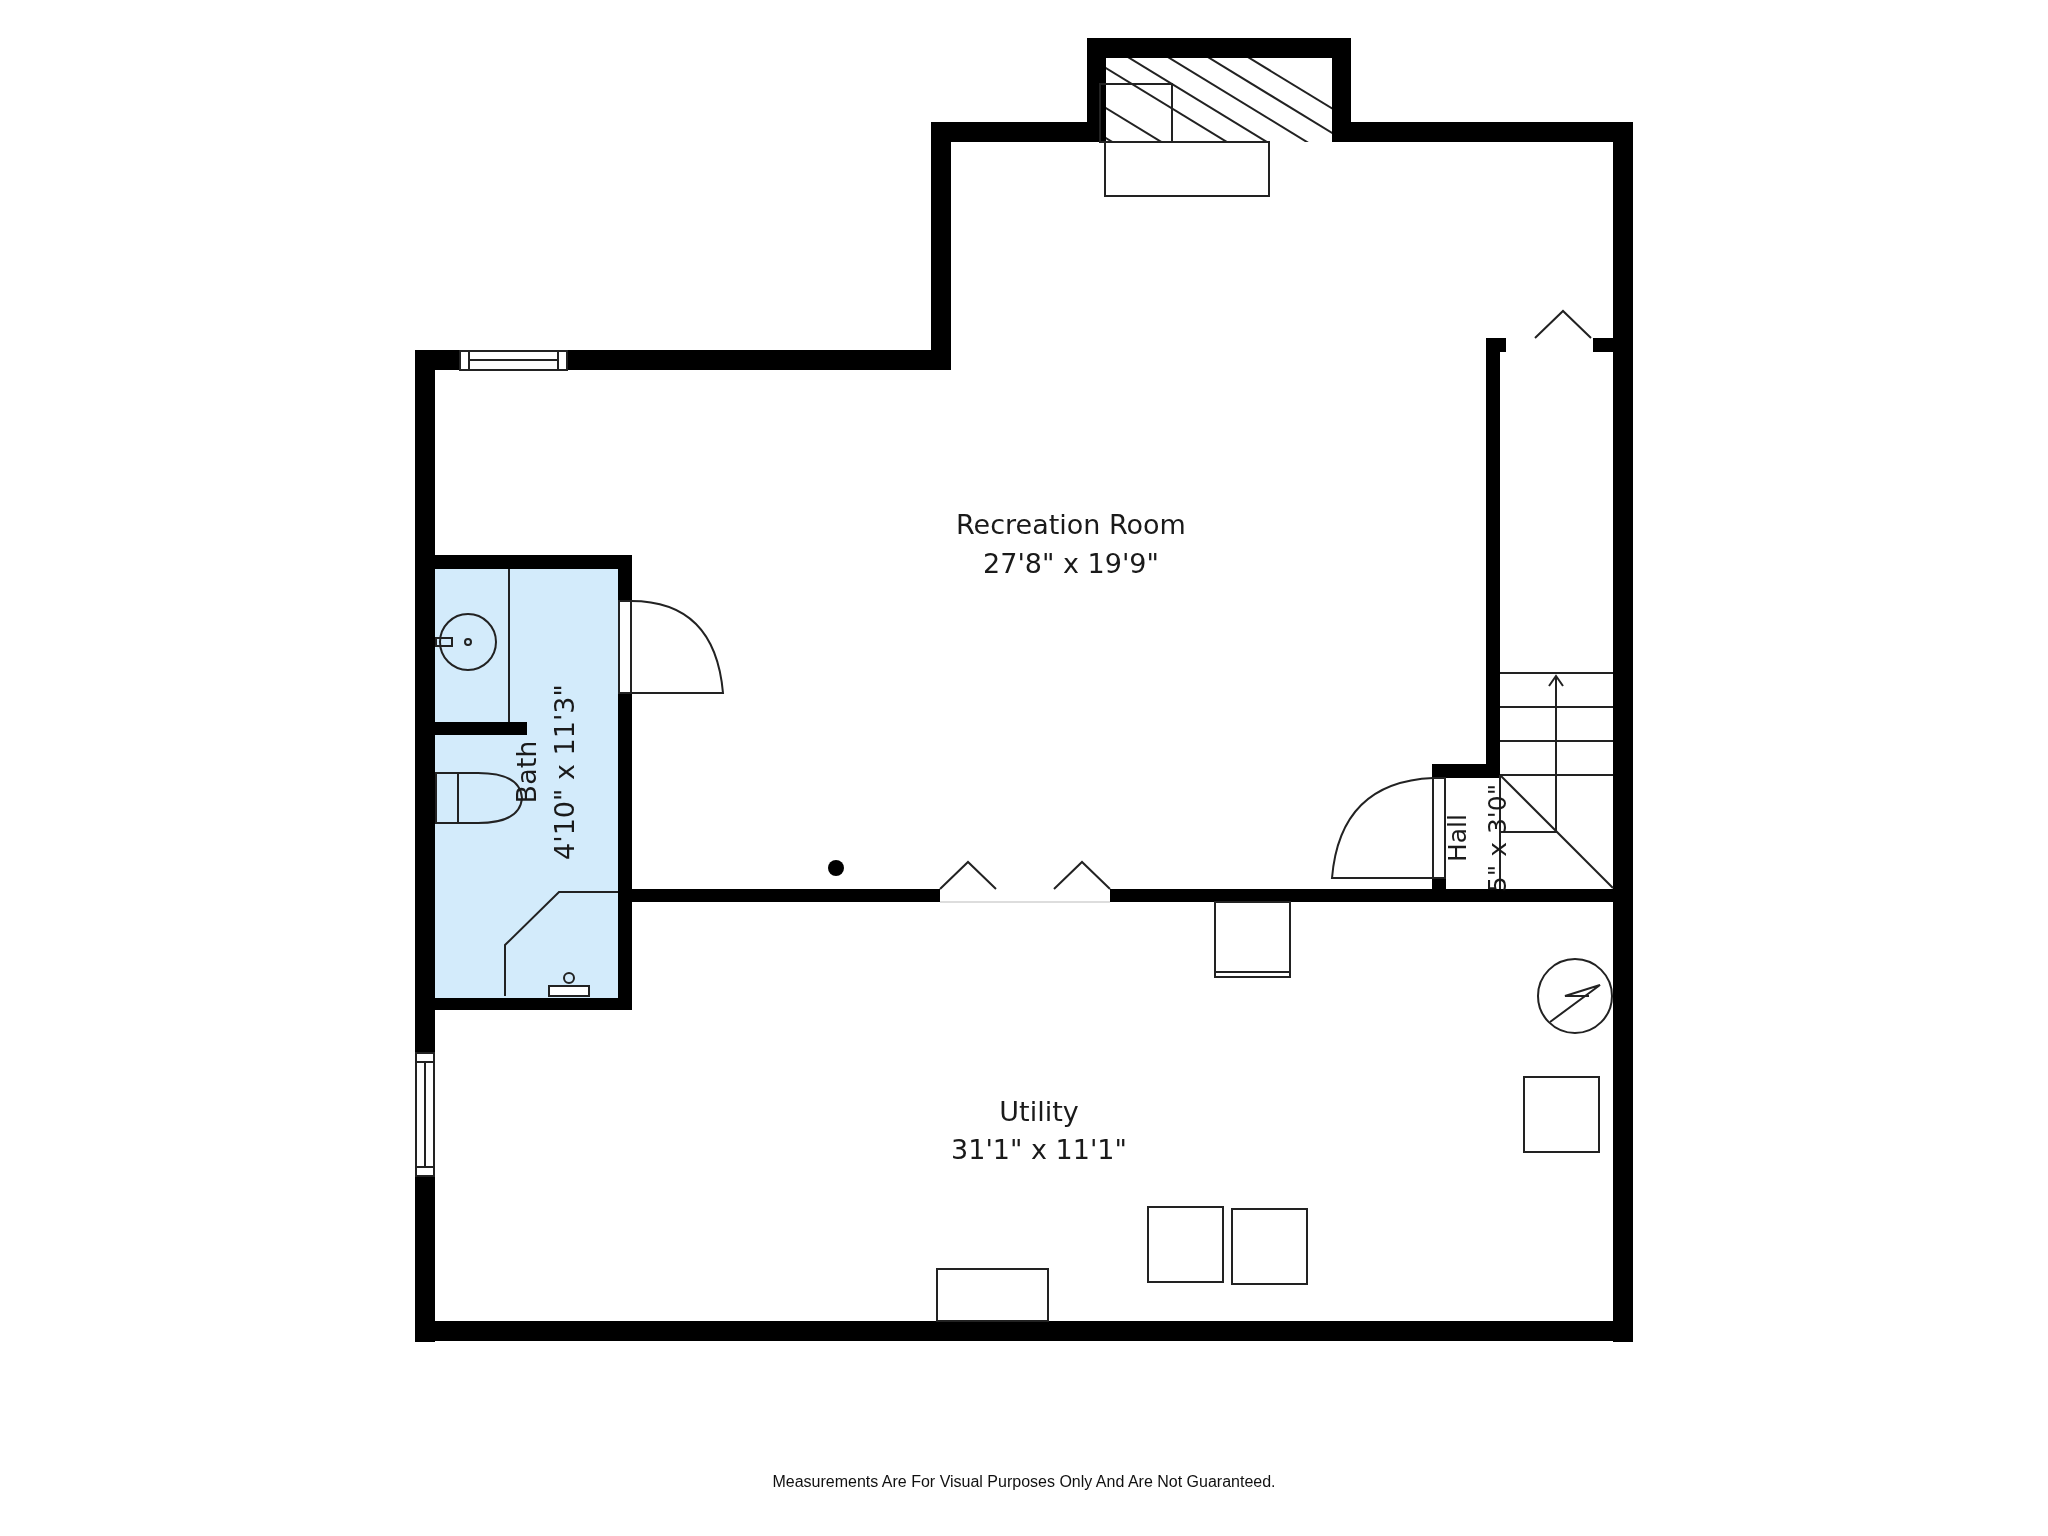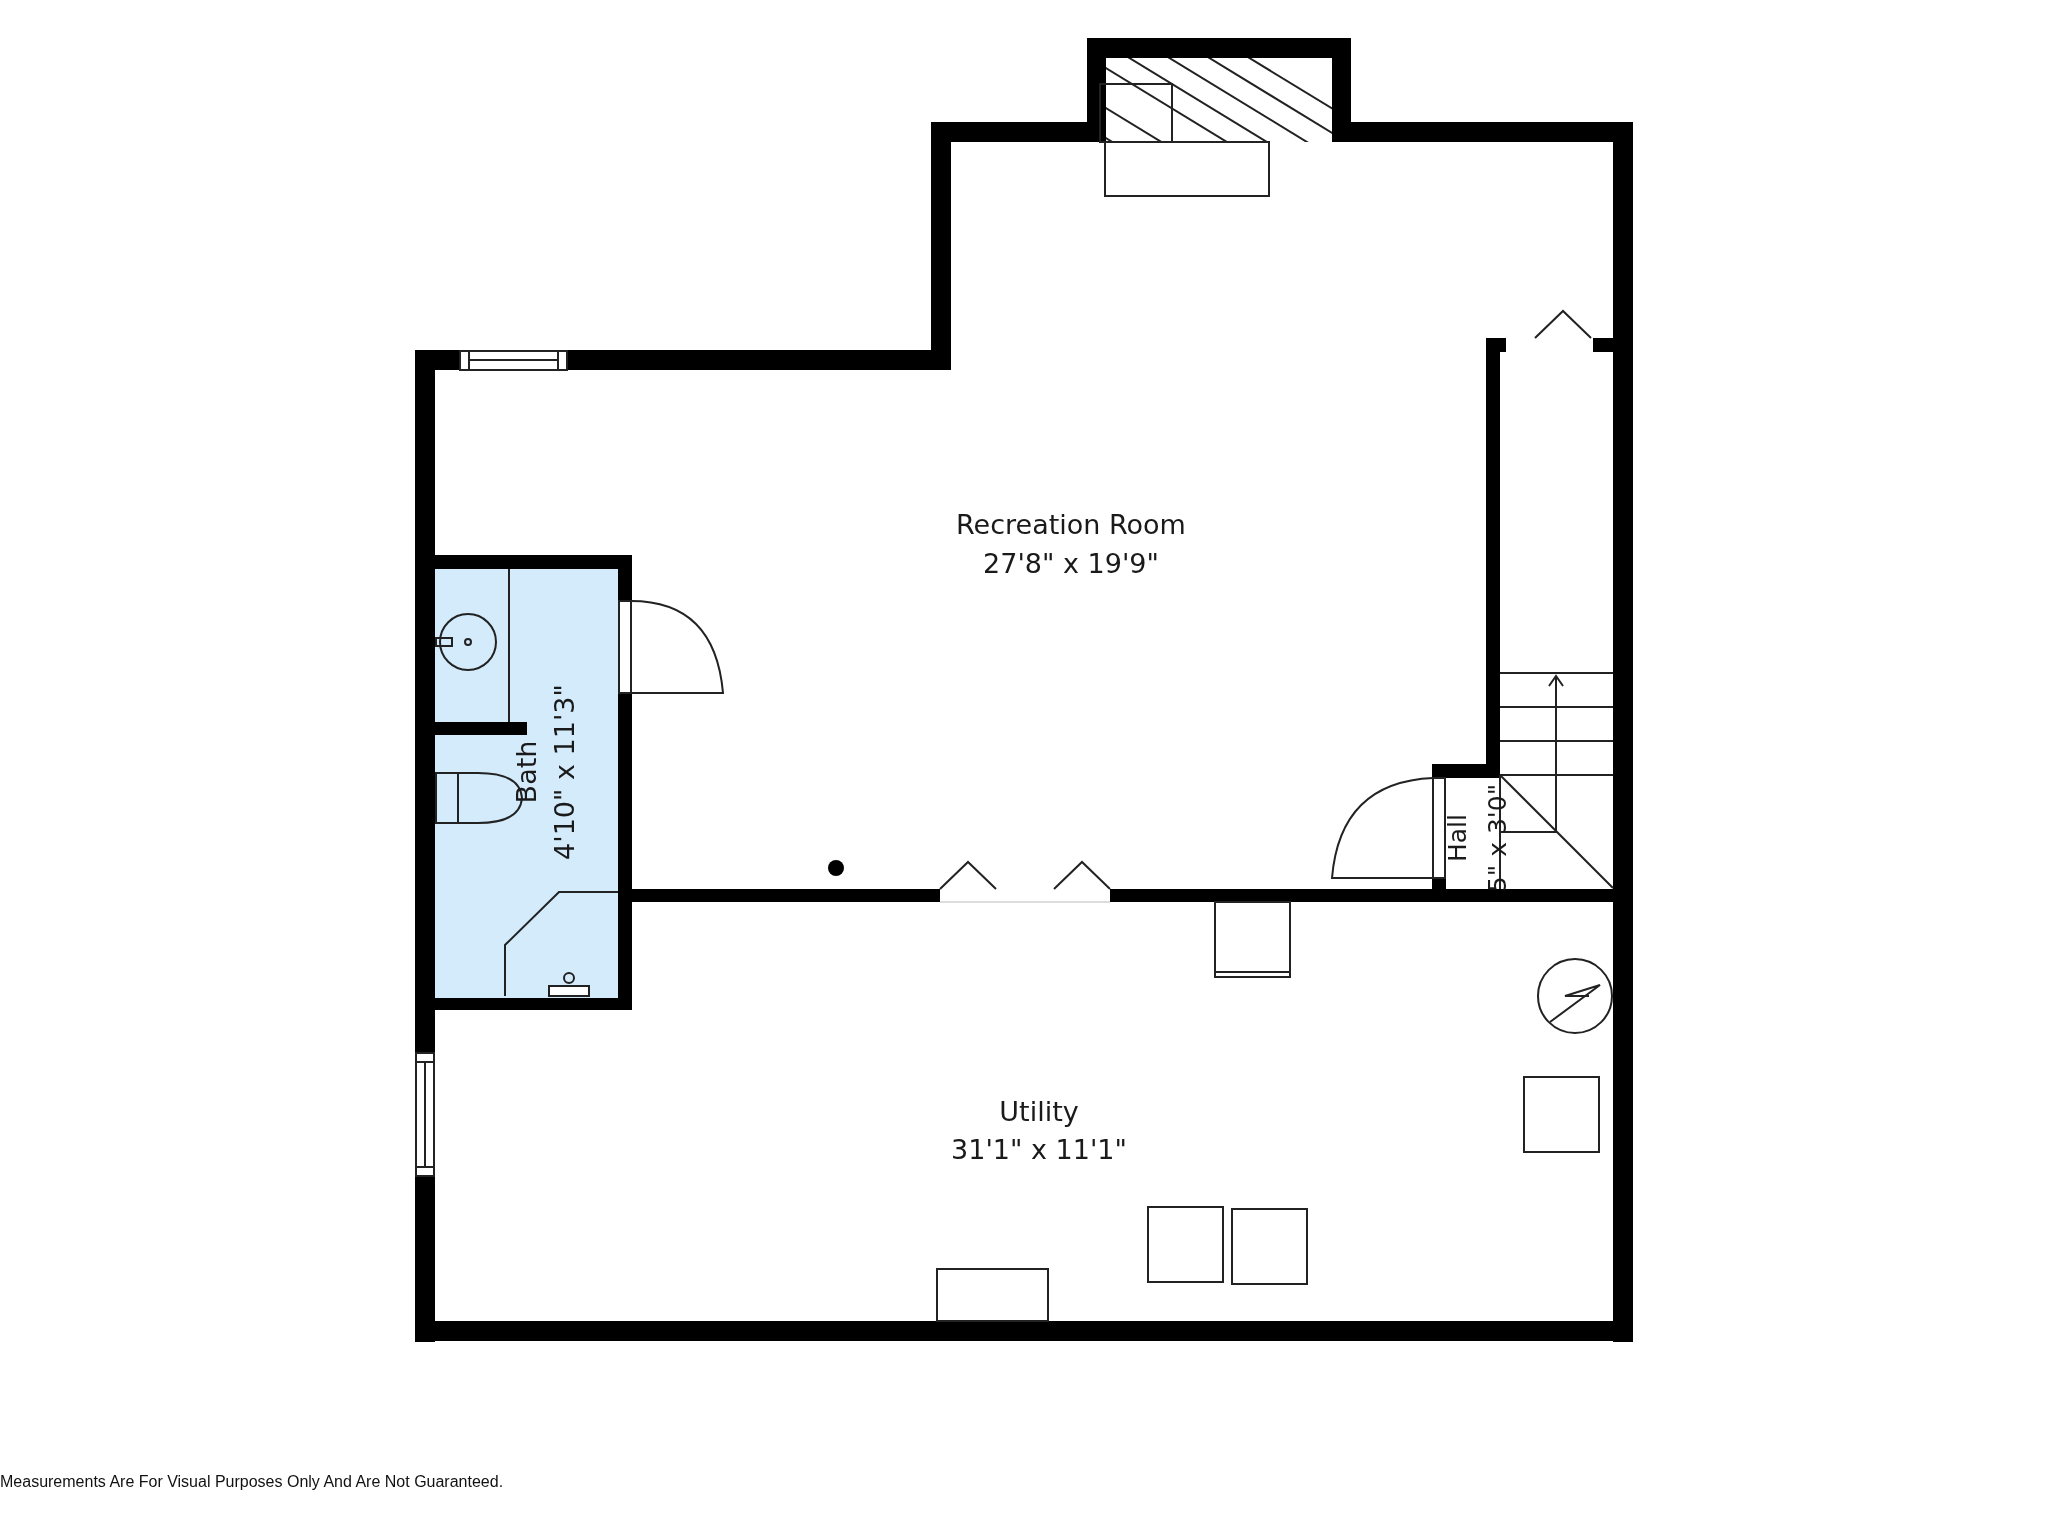--- a/index.html
+++ b/index.html
@@ -1,20 +1,20 @@
 <!DOCTYPE html>
 <html><head>
   <meta charset="utf-8">
   <style>
     html, body { margin: 0; padding: 0; background: #ffffff; }
     body { width: 2048px; height: 1536px; position: relative; overflow: hidden; }
     .plan { position: absolute; left: 0; top: 0; width: 2048px; height: 1536px; }
     .room-label { font-family: "DejaVu Sans", sans-serif; font-size: 27px; fill: #1a1a1a; }
     .room-label-sm { font-family: "DejaVu Sans", sans-serif; font-size: 25px; fill: #1a1a1a; }
-    .footer { position: absolute; left: 0; width: 2048px; top: 1473px; 
+    .footer { position: absolute; left: 0; width: 2048px; top: 1473px; text-align: center;
               font-family: "Liberation Sans", sans-serif; font-size: 16px; color: #111; }
     .wall { fill: #000; }
     .fix { fill: #fff; stroke: #222; stroke-width: 2; }
     .line { fill: none; stroke: #222; stroke-width: 2; }
   </style>
 </head>
 <body>
 
 <svg class="plan" viewBox="0 0 2048 1536" xmlns="http://www.w3.org/2000/svg">
 

